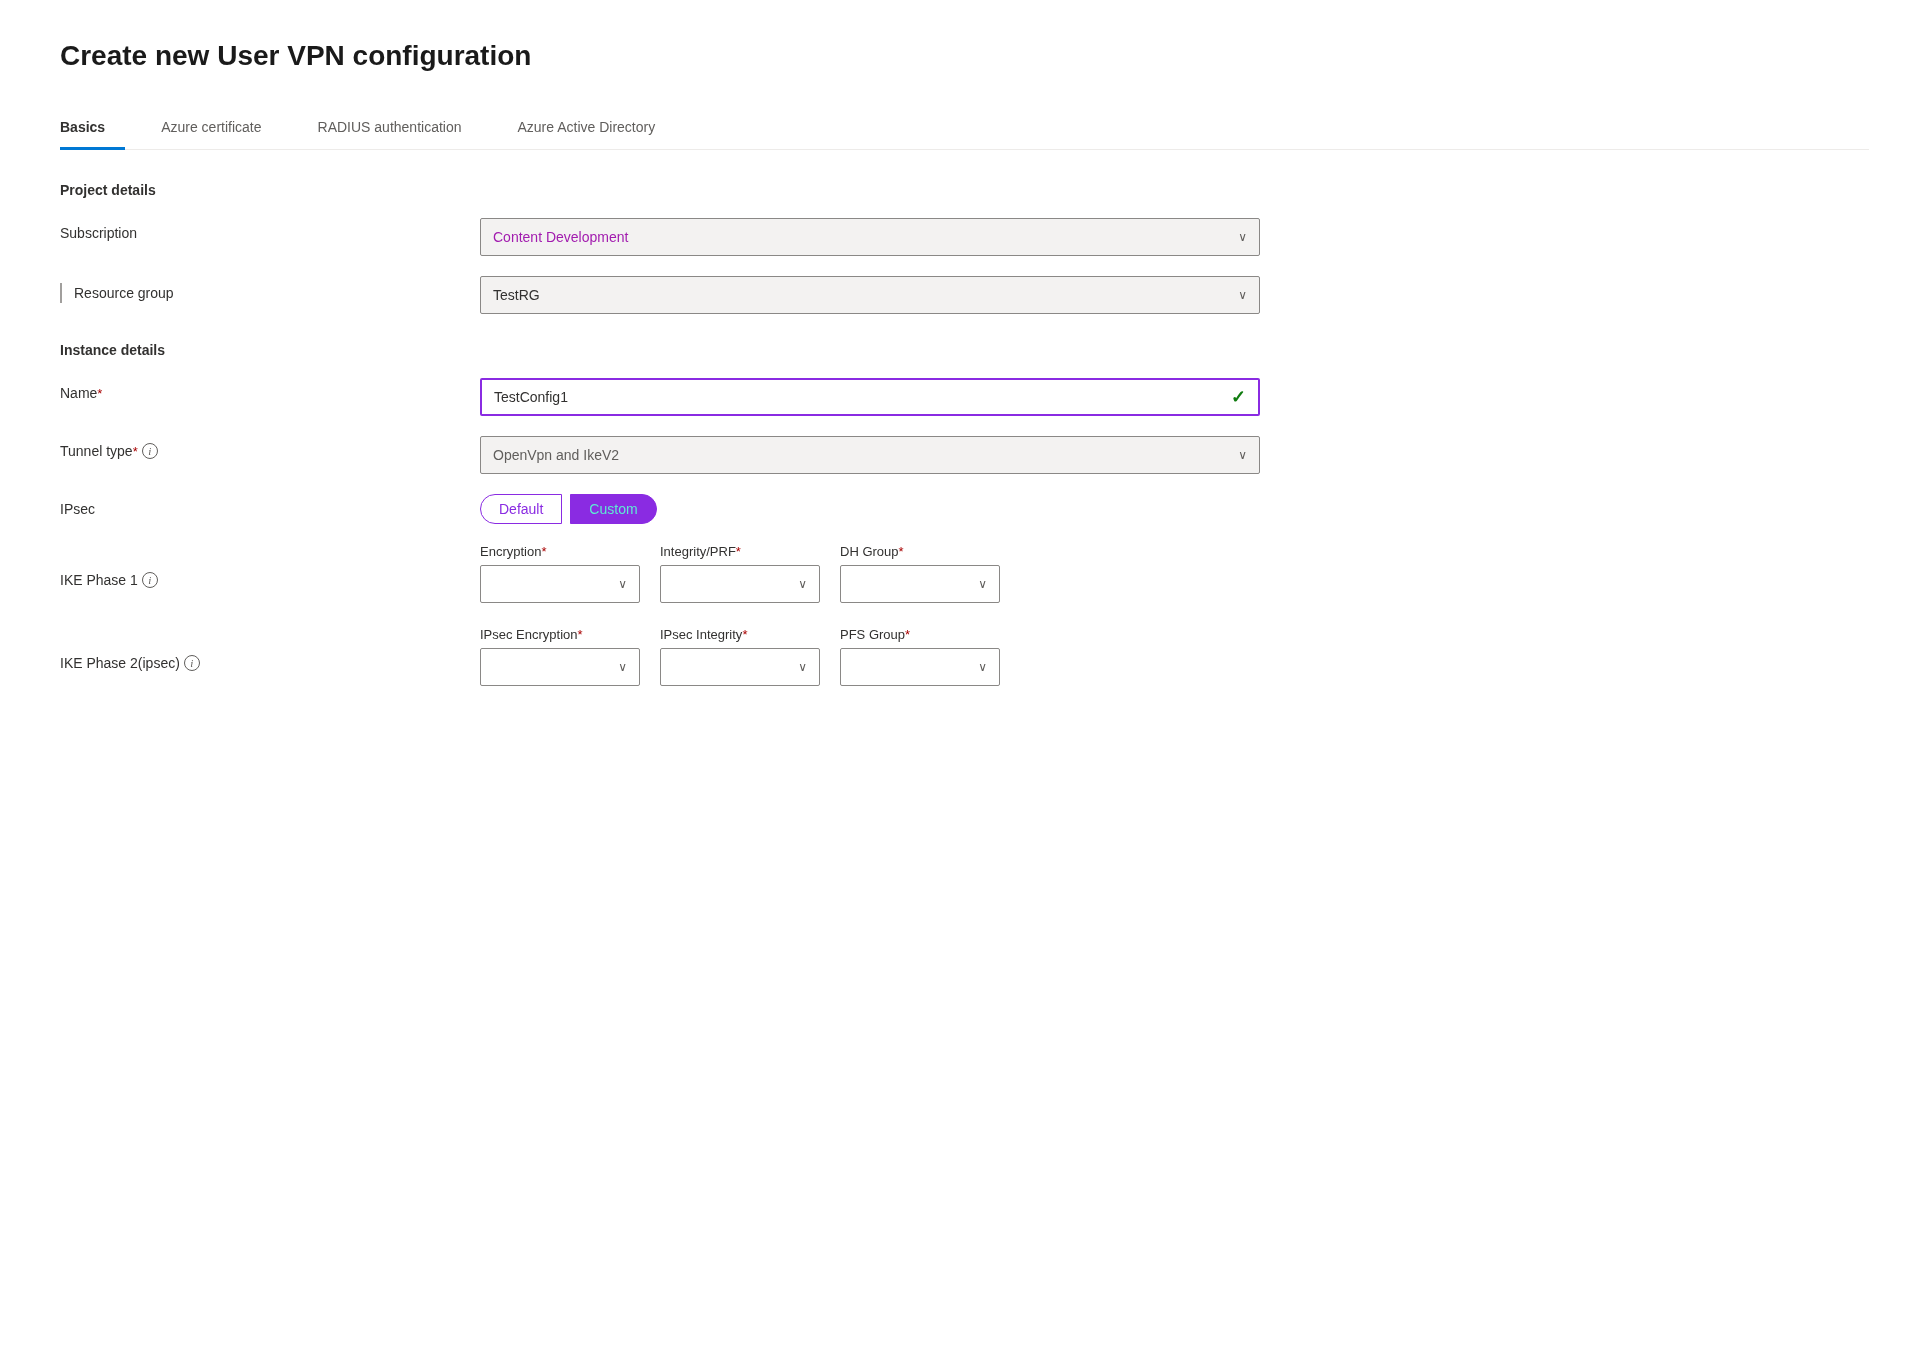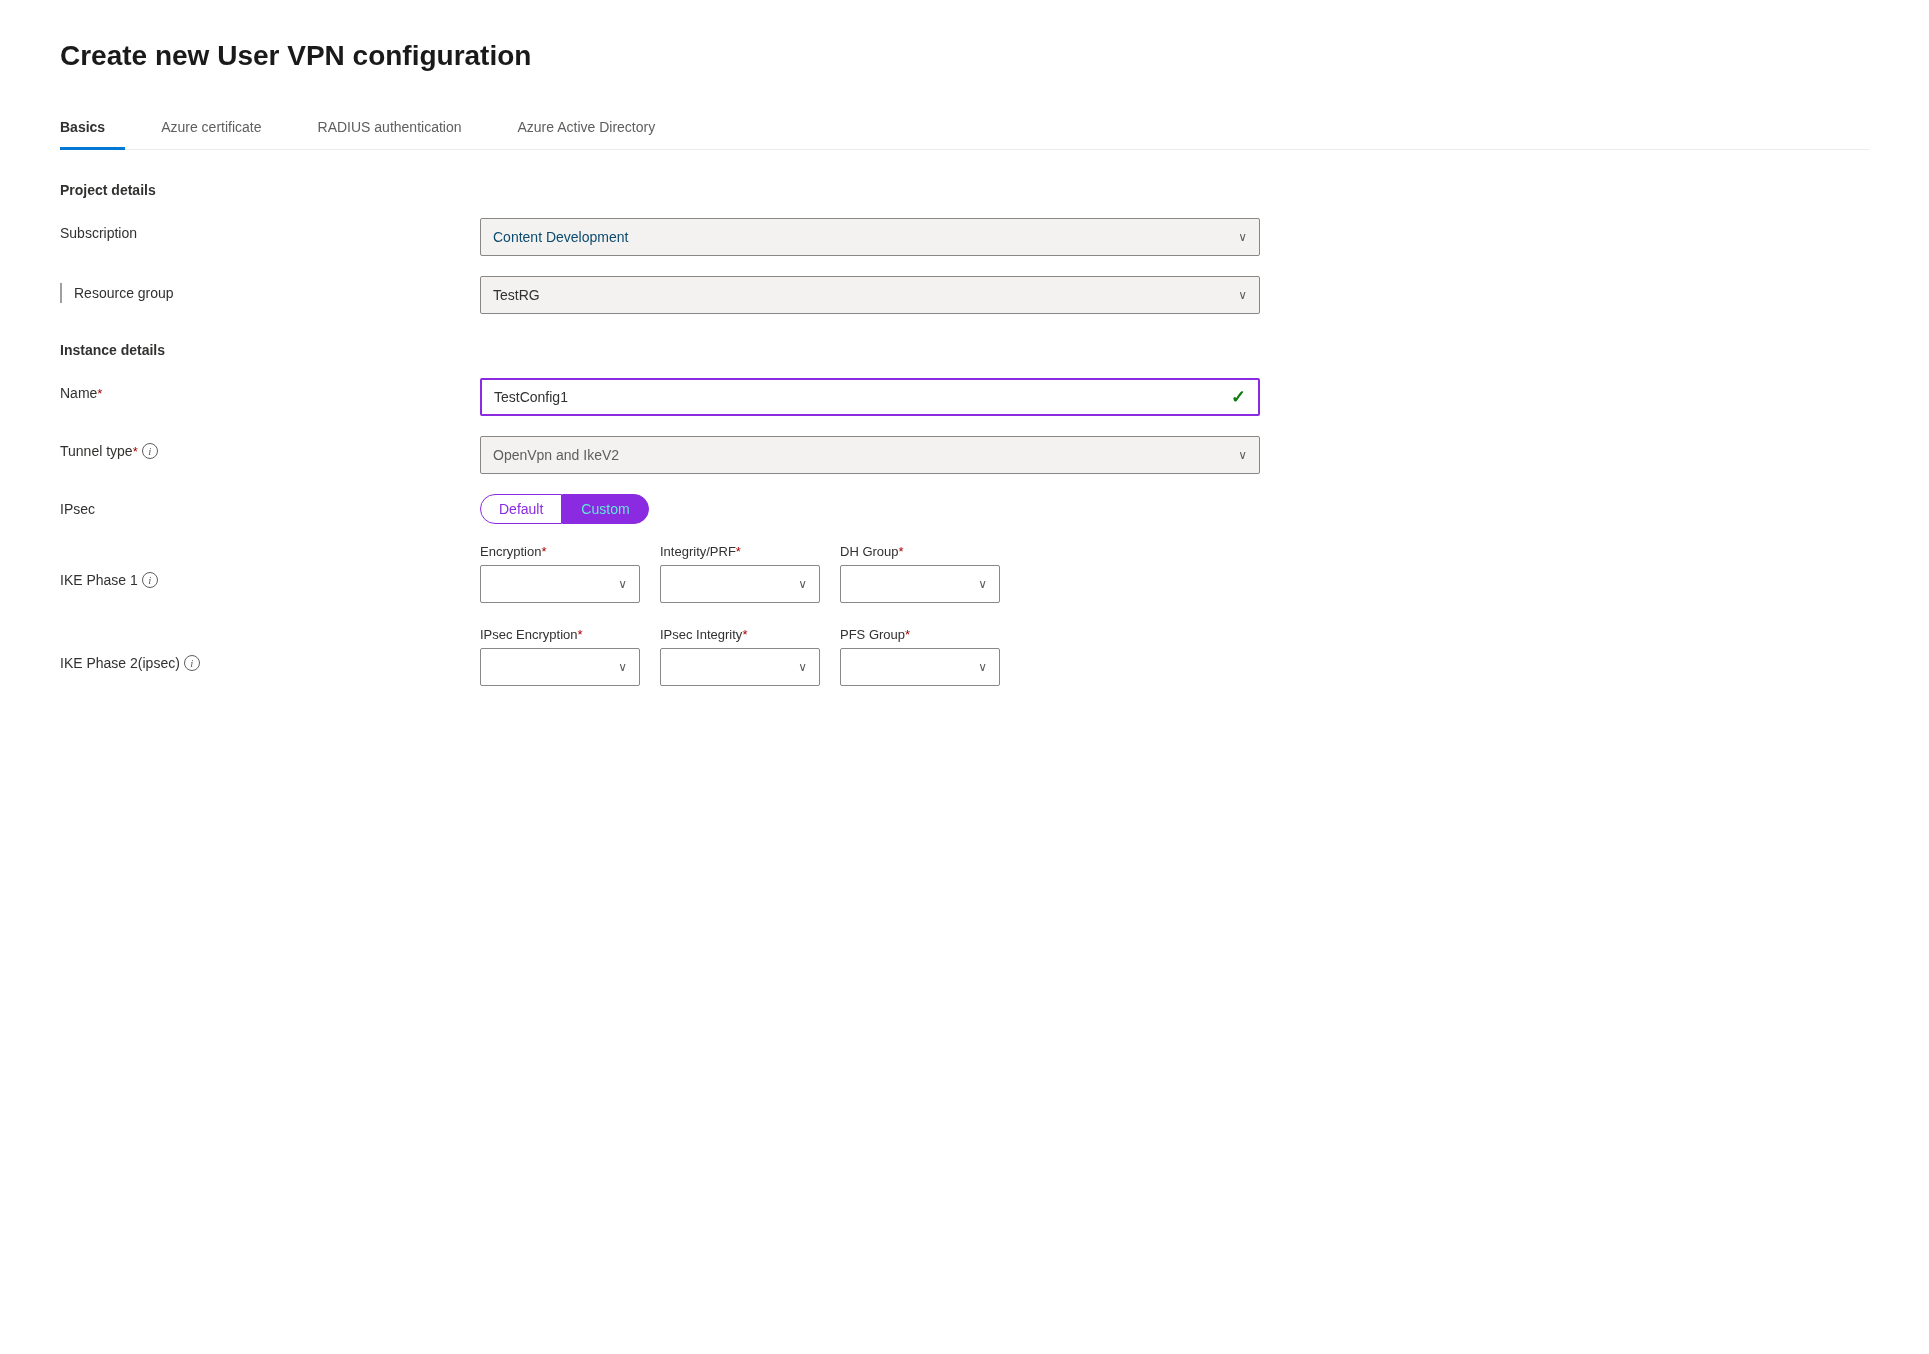--- a/index.html
+++ b/index.html
@@ -109,21 +109,21 @@
       cursor: pointer;
     }
     .dropdown-arrow {
       font-size: 12px;
       color: #605e5c;
     }
     
     .toggle-group {
       display: flex;
       align-items: flex-end;
-      gap: 0;
+      gap: 8px;
     }
     .toggle-btn {
       padding: 6px 18px;
       font-size: 14px;
       cursor: pointer;
       border: 1px solid #8a2be2;
       background: transparent;
       color: #8a2be2;
       border-radius: 16px 0 0 16px;
     }
@@ -198,21 +198,21 @@
       border-radius: 50%;
       font-size: 11px;
       color: #605e5c;
       cursor: pointer;
       font-style: italic;
       font-family: serif;
       margin-left: 4px;
       user-select: none;
     }
     .subscription-placeholder {
-      color: #0c4a6e;
+      color: #a21caf;
     }
     .resource-value {
       color: #323130;
     }
   </style>
 </head>
 <body>
 
 <h1 class="page-title">Create new User VPN configuration</h1>
 

